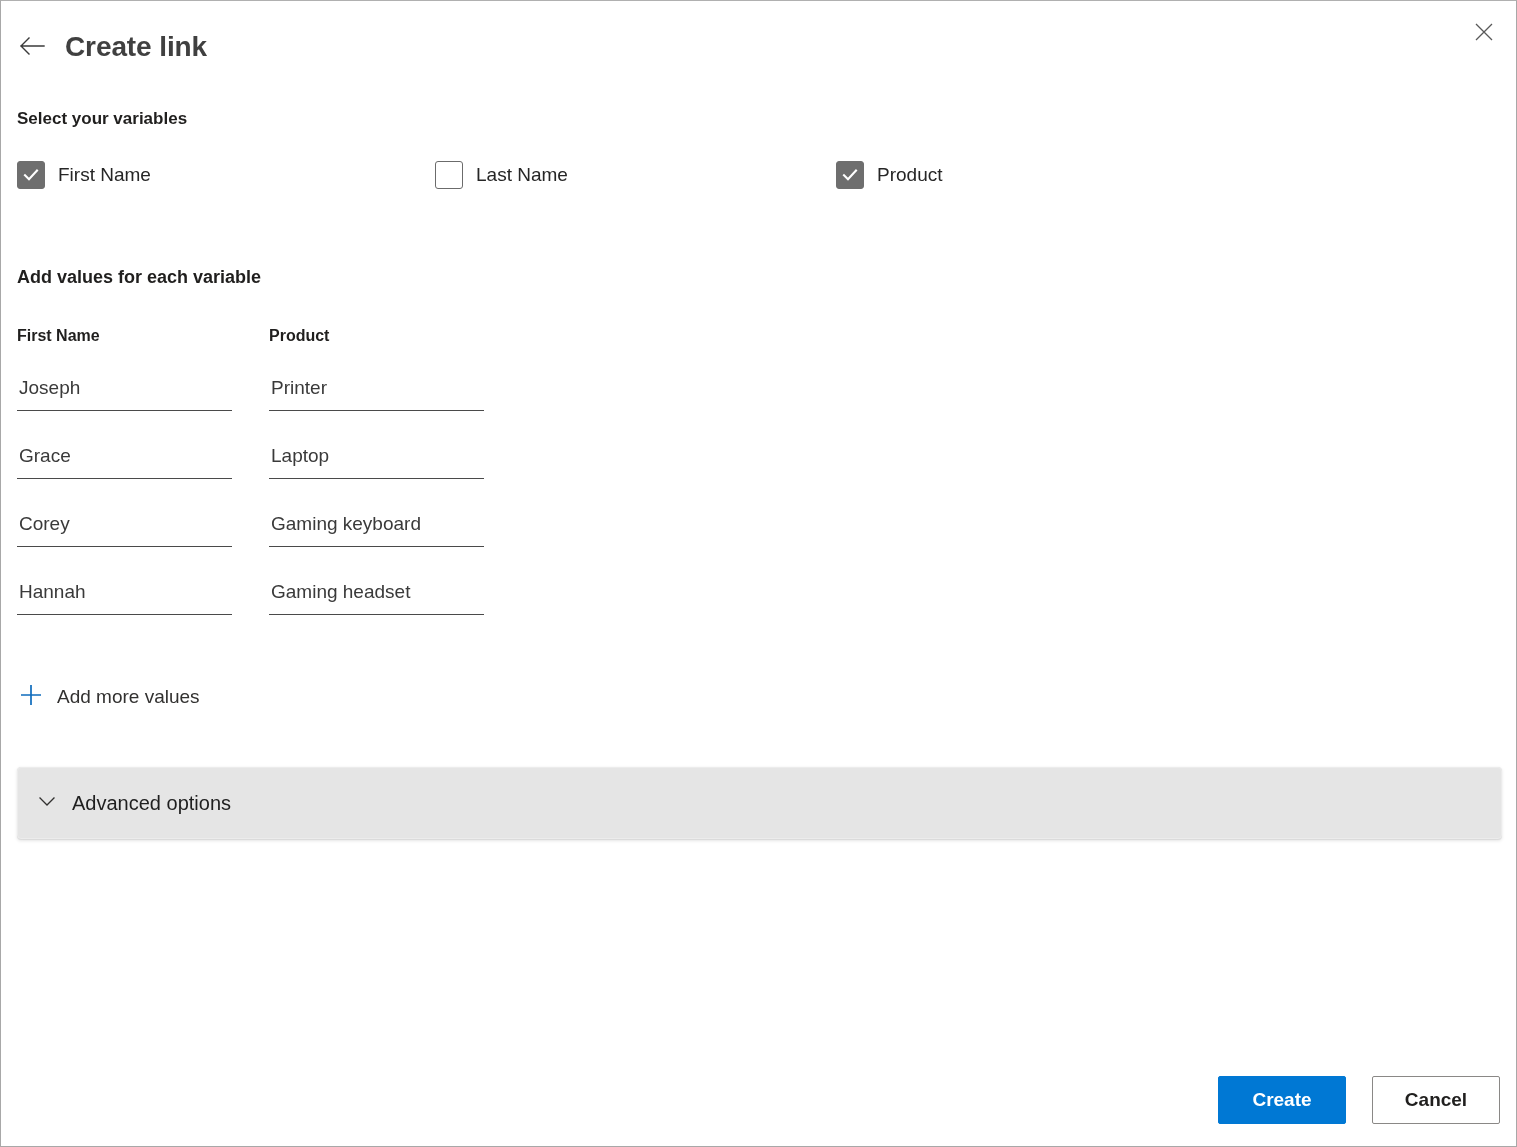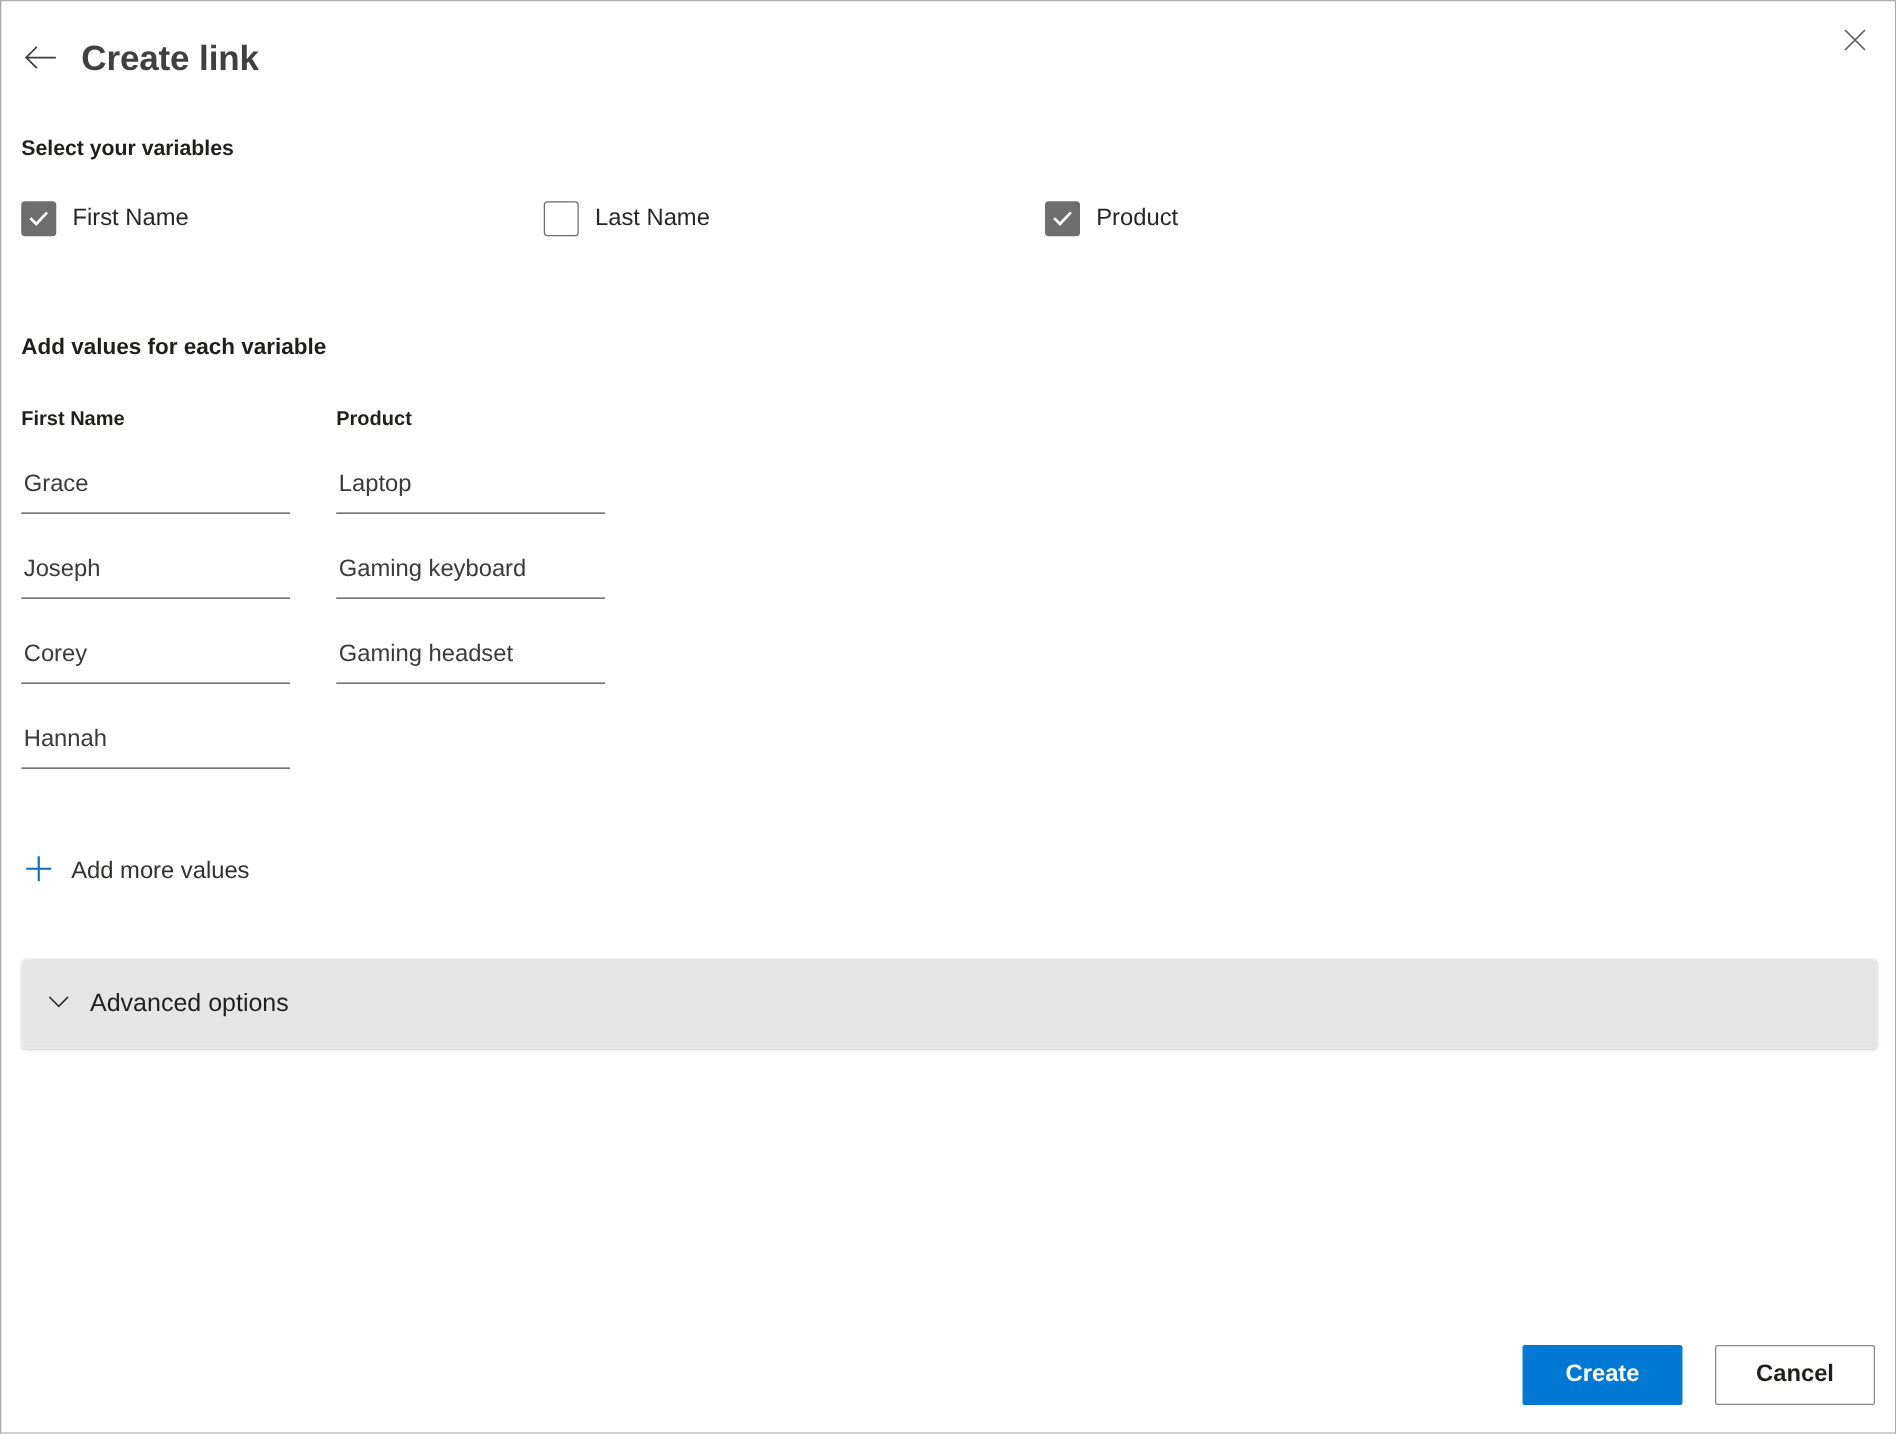--- a/index.html
+++ b/index.html
@@ -298,35 +298,38 @@
 
   </div>
 
   <div class="section-heading heading-values">Add values for each variable</div>
 
   <div class="values-grid">
 
     <div class="value-col col-0">
       <div class="col-header">First Name</div>
       <div class="field">
+        <input type="text" value="Joseph" style="">
+      </div>
+      <div class="field">
         <input type="text" value="Grace" style="">
-      </div>
-      <div class="field">
-        <input type="text" value="Joseph" style="">
       </div>
       <div class="field">
         <input type="text" value="Corey" style="">
       </div>
       <div class="field">
         <input type="text" value="Hannah" style="">
       </div>
     </div>
 
     <div class="value-col col-1">
       <div class="col-header">Product</div>
+      <div class="field">
+        <input type="text" value="Printer" style="">
+      </div>
       <div class="field">
         <input type="text" value="Laptop" style="">
       </div>
       <div class="field">
         <input type="text" value="Gaming keyboard" style="">
       </div>
       <div class="field">
         <input type="text" value="Gaming headset" style="">
       </div>
     </div>

